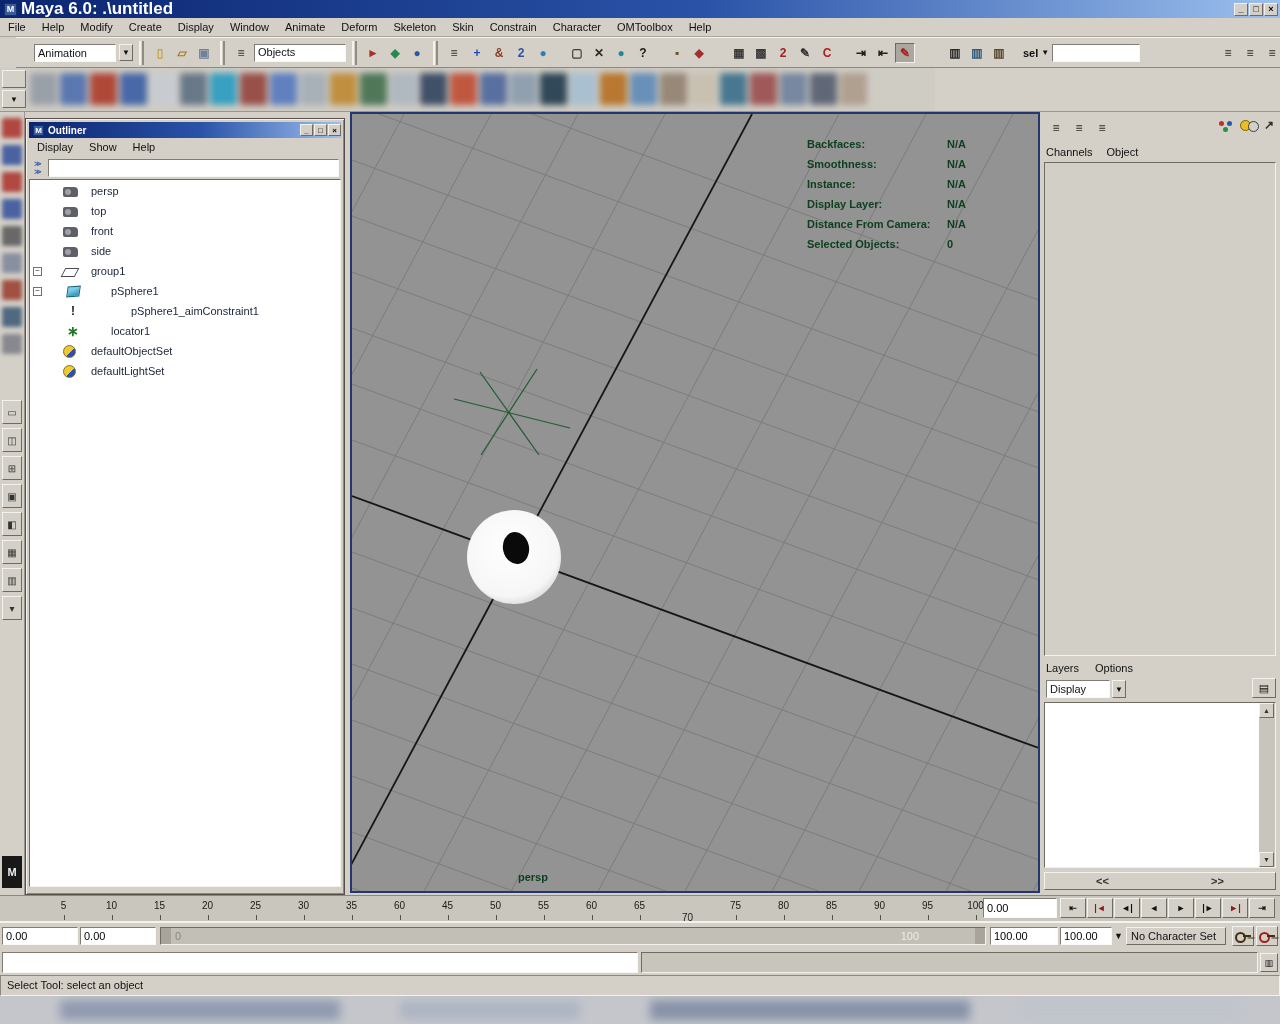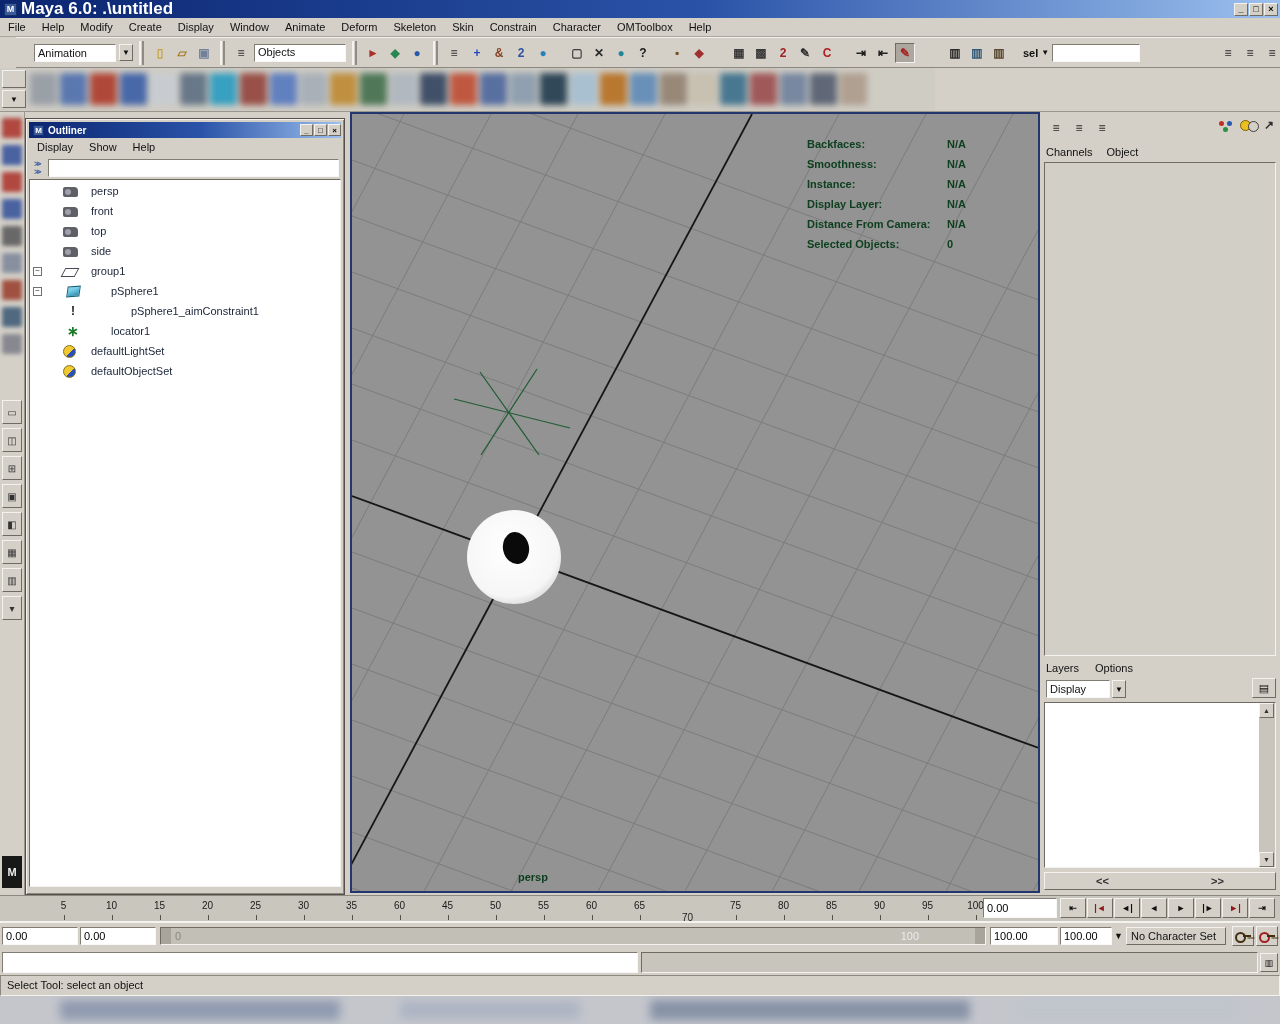--- a/index.html
+++ b/index.html
@@ -390,25 +390,25 @@
       <span class="filter-ico">≫<br>≫</span>
       <input class="wfield" style="flex: 1 1 0%; height: 18px;" value="">
     </div>
     <div id="outliner-tree">
         <div class="tree-row">
           <span class="tico tico-camera" style="left: 33px;"></span>
           <span class="tlabel" style="left: 61px;">persp</span>
         </div>
         <div class="tree-row">
           <span class="tico tico-camera" style="left: 33px;"></span>
+          <span class="tlabel" style="left: 61px;">top</span>
+        </div>
+        <div class="tree-row">
+          <span class="tico tico-camera" style="left: 33px;"></span>
           <span class="tlabel" style="left: 61px;">front</span>
-        </div>
-        <div class="tree-row">
-          <span class="tico tico-camera" style="left: 33px;"></span>
-          <span class="tlabel" style="left: 61px;">top</span>
         </div>
         <div class="tree-row">
           <span class="tico tico-camera" style="left: 33px;"></span>
           <span class="tlabel" style="left: 61px;">side</span>
         </div>
         <div class="tree-row">
           <span class="expander">−</span>
           <span class="tico tico-transform" style="left: 33px;"></span>
           <span class="tlabel" style="left: 61px;">group1</span>
         </div>
@@ -420,25 +420,25 @@
         <div class="tree-row">
           <span class="tico tico-constraint" style="left: 41px;">!</span>
           <span class="tlabel" style="left: 101px;">pSphere1_aimConstraint1</span>
         </div>
         <div class="tree-row">
           <span class="tico tico-locator" style="left: 37px;">∗</span>
           <span class="tlabel" style="left: 81px;">locator1</span>
         </div>
         <div class="tree-row">
           <span class="tico tico-set" style="left: 33px;"></span>
+          <span class="tlabel" style="left: 61px;">defaultObjectSet</span>
+        </div>
+        <div class="tree-row">
+          <span class="tico tico-set" style="left: 33px;"></span>
           <span class="tlabel" style="left: 61px;">defaultLightSet</span>
-        </div>
-        <div class="tree-row">
-          <span class="tico tico-set" style="left: 33px;"></span>
-          <span class="tlabel" style="left: 61px;">defaultObjectSet</span>
         </div>
       </div>
     <div style="height:4px"></div>
   </div>
 
   <div id="timeline" class="abs">
       <div class="tick-label" style="left: 51.5px;">5</div>
       <div class="tick-mark" style="left: 63.5px;"></div>
       <div class="tick-label" style="left: 99.5px;">10</div>
       <div class="tick-mark" style="left: 111.5px;"></div>

